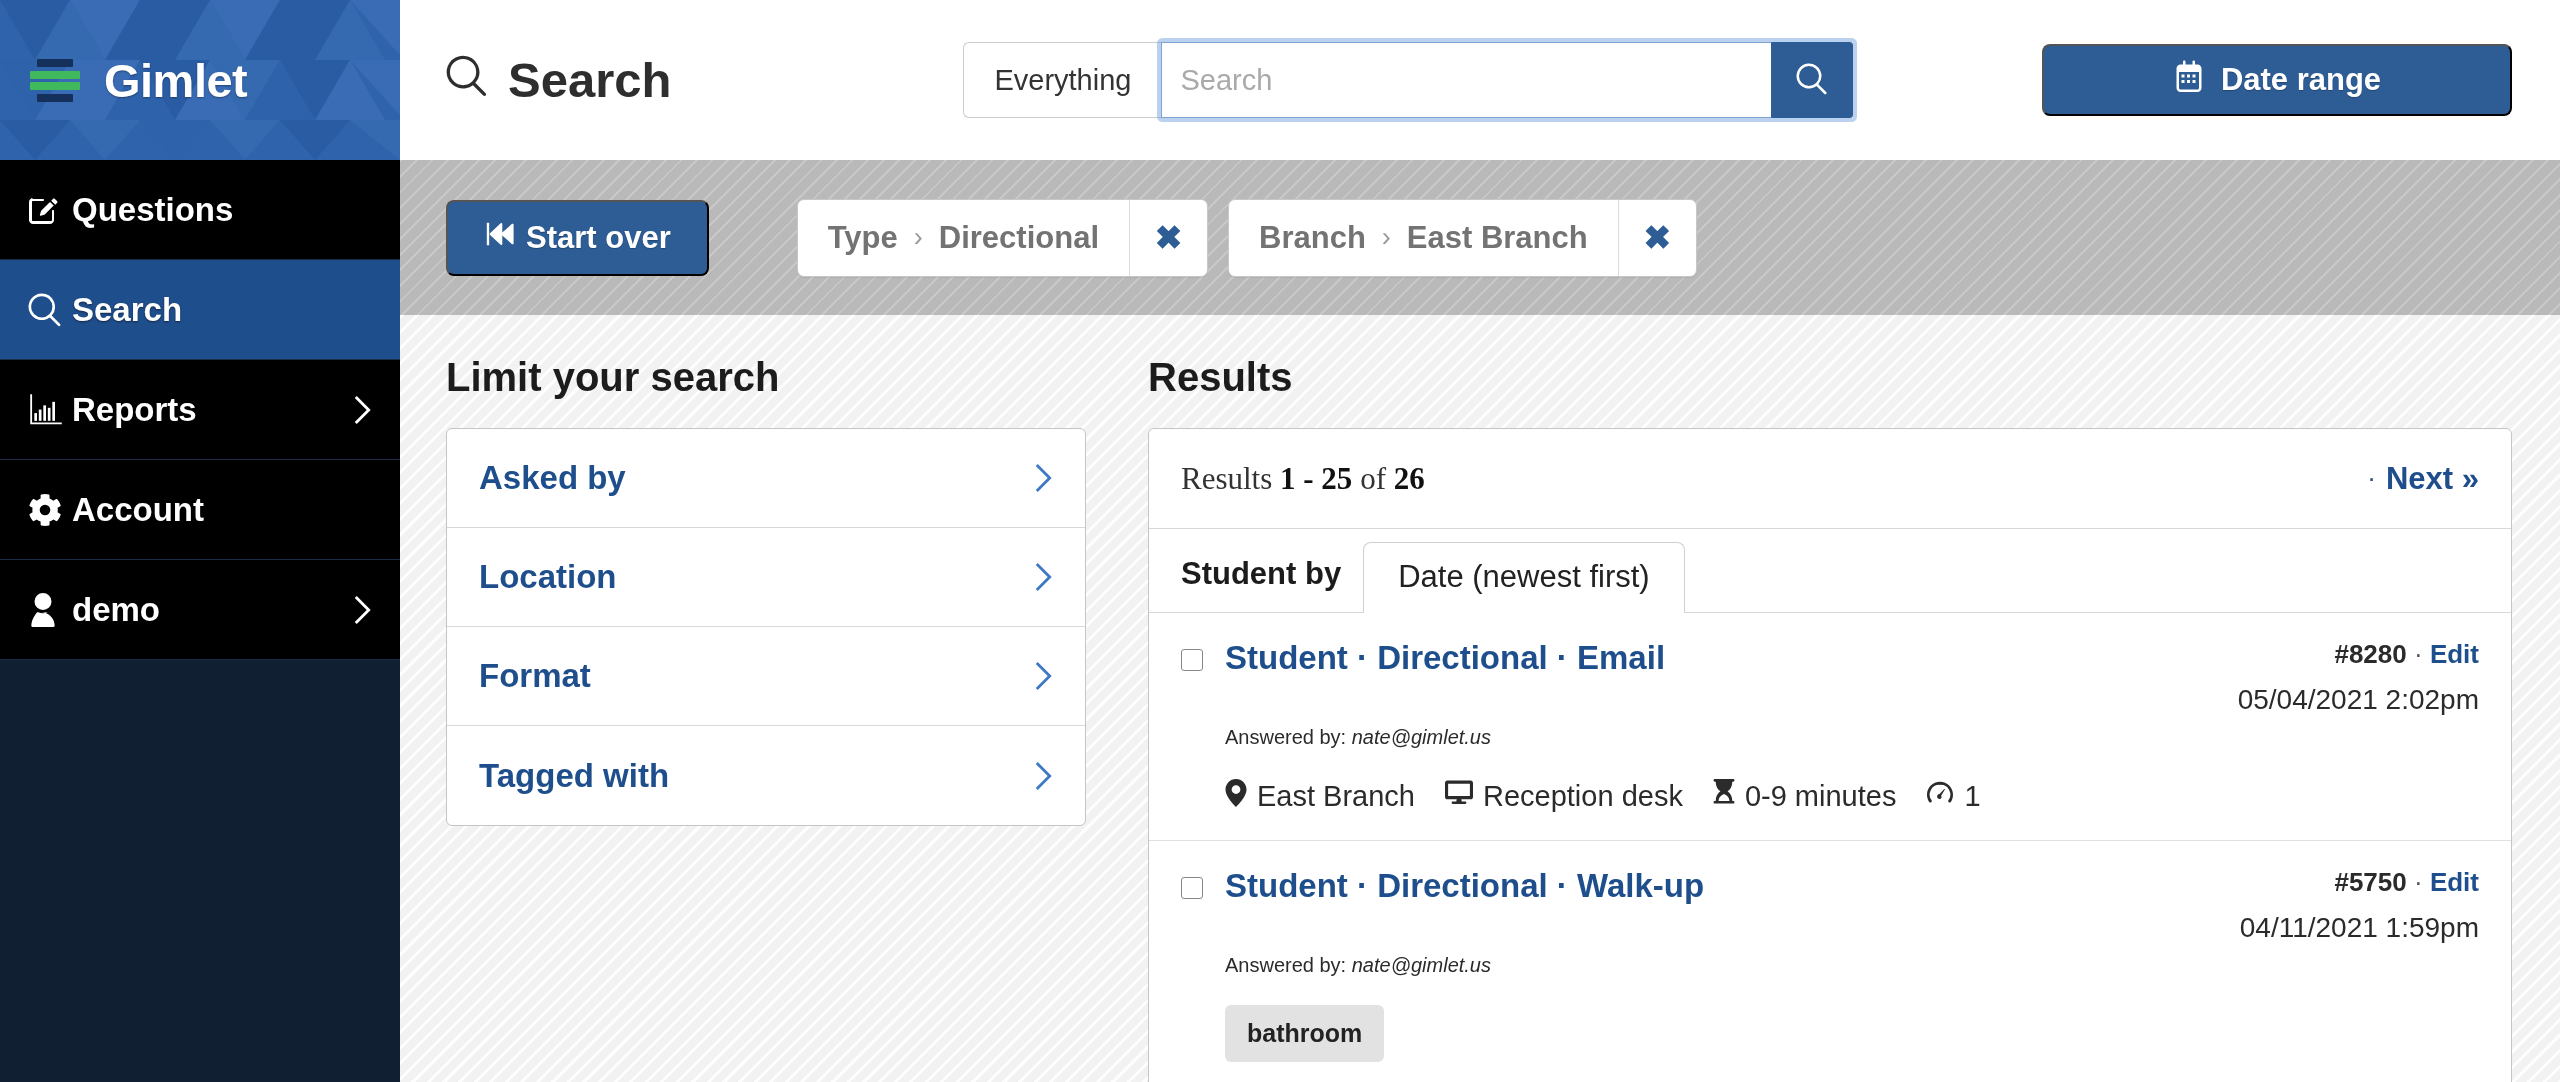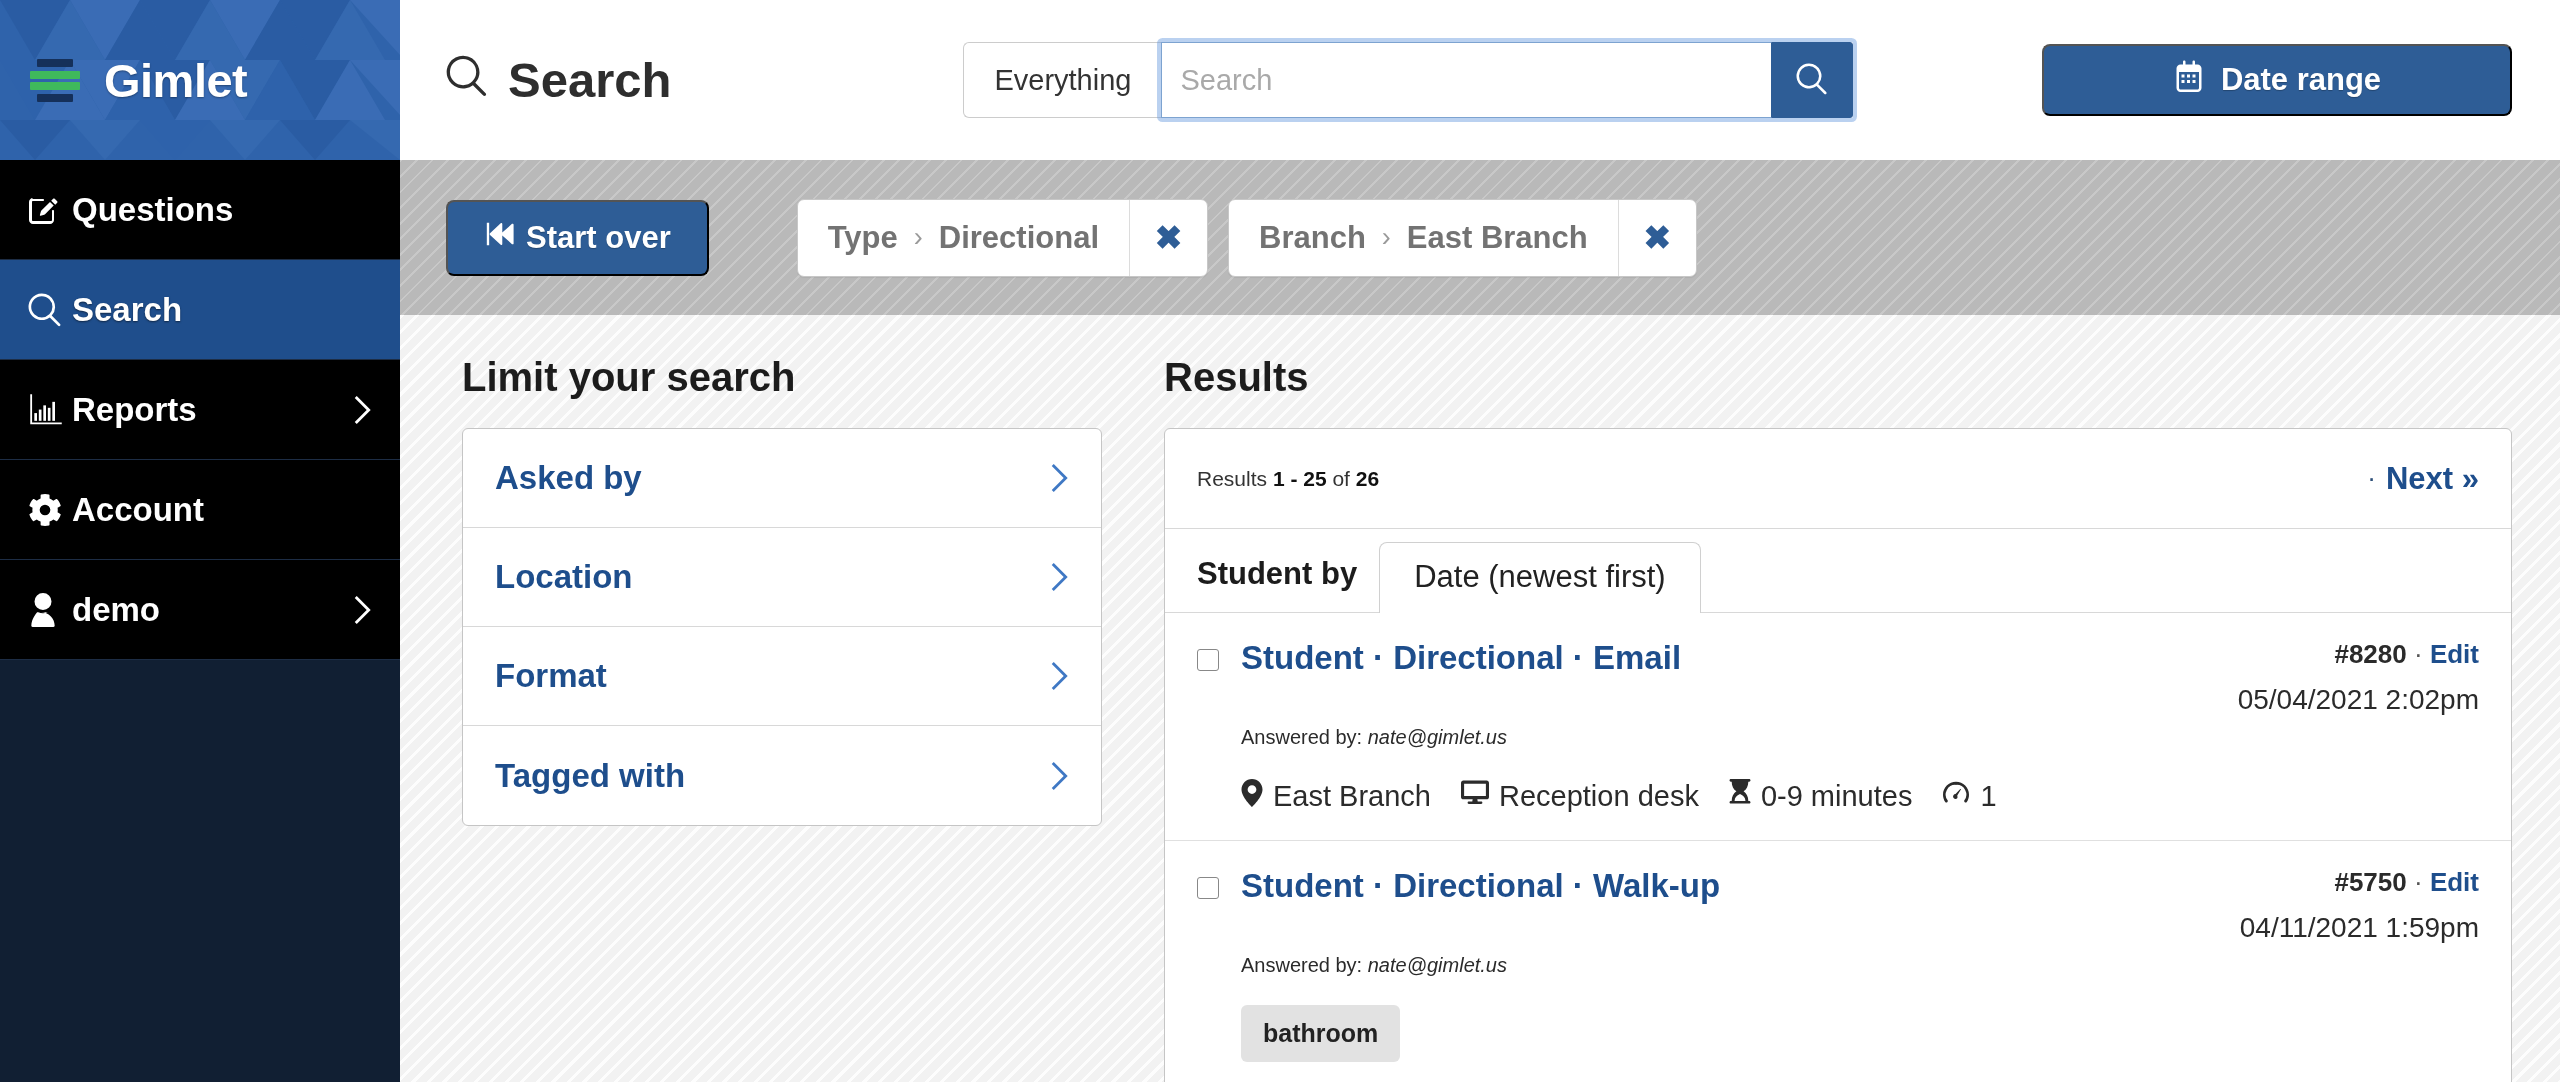--- a/index.html
+++ b/index.html
@@ -190,21 +190,21 @@
   }
 
   
   .content {
     flex: 1;
     background-color: #f2f2f2;
     background-image: repeating-linear-gradient(
       135deg, rgba(255,255,255,.85) 0px, rgba(255,255,255,.85) 3px,
       rgba(0,0,0,0) 3px, rgba(0,0,0,0) 11px);
     display: flex;
-    padding: 24px 48px 0 62px;
+    padding: 24px 48px 0 46px;
     gap: 62px;
     overflow: hidden;
   }
 
   .col-limit { width: 640px; flex: 0 0 640px; }
   .col-results { flex: 1; min-width: 0; }
 
   .section-head {
     font-size: 40px; font-weight: bold; color: #1c1c1c;
     margin: 16px 0 28px 0;
@@ -232,21 +232,21 @@
     background: #fff;
     border: 1px solid #c5c5c5;
     border-radius: 6px;
   }
   .panel-head {
     height: 100px;
     display: flex; align-items: center;
     padding: 0 32px;
     border-bottom: 1px solid #d8d8d8;
   }
-  .results-count { font-size: 21px; color: #333; }
+  .results-count { font-size: 31px; color: #333; font-family: Liberation Serif, serif; }
   .results-count b { font-weight: bold; color: #111; }
   .pager { margin-left: auto; display: flex; align-items: center; gap: 10px; }
   .pager-dot { color: #2b4d77; font-size: 26px; }
   .pager-next { color: #1e4e8c; font-size: 31px; font-weight: bold; cursor: pointer; }
 
   .sortbar {
     display: flex; align-items: flex-end;
     padding: 0 0 0 32px;
     height: 84px;
     border-bottom: 1px solid #d8d8d8;

